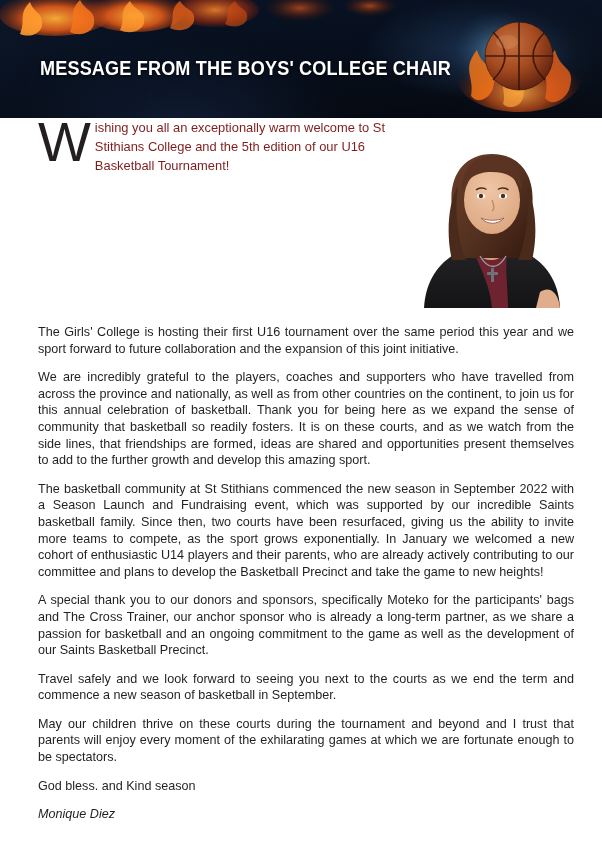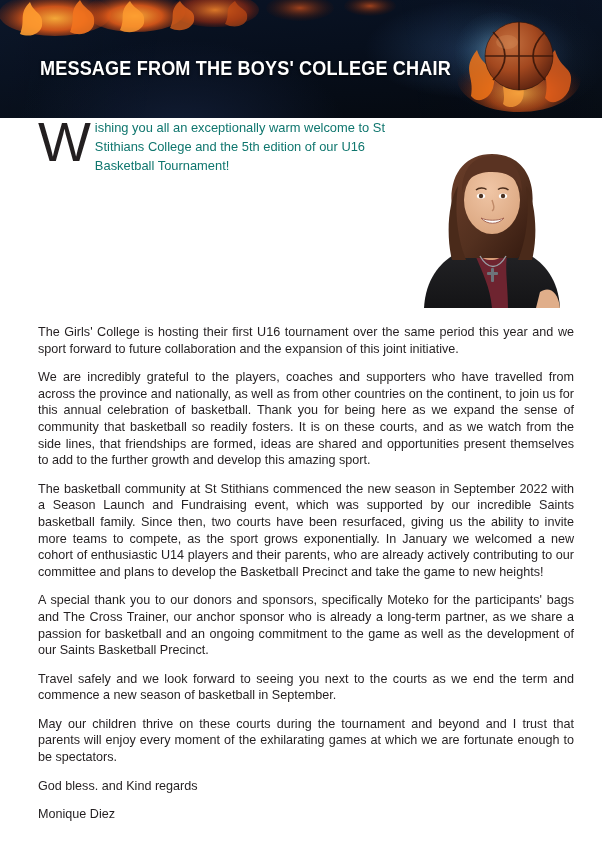--- a/index.html
+++ b/index.html
@@ -86,21 +86,21 @@
   .portrait svg { display: block; }
 
   p.body-par {
     margin: 0 0 12px 0;
     font-size: 12.6px;
     line-height: 16.6px;
     color: #231f20;
     text-align: justify;
     font-family: "Liberation Sans", sans-serif;
   }
-  p.body-par:last-child { margin-bottom: 8px; }
+  p.body-par:last-child { margin-bottom: 8px; font-style: italic; }
 
   .intro {
     margin-top: 24px;
     margin-bottom: 14px;
     text-align: left;
     min-height: 42px;
   }
   .dropcap {
     float: left;
     font-family: "Liberation Sans", sans-serif;
@@ -108,21 +108,21 @@
     line-height: 44px;
     font-weight: 400;
     color: #231f20;
     margin: 2px 2px 0 0;
     padding: 0;
   }
   .intro .intro-text {
     display: block;
     font-size: 12.9px;
     line-height: 19px;
-    color: #0f766e;
+    color: #7f1d1d;
     text-align: left;
     overflow: hidden;
     padding-left: 2px;
   }
 
   .sig-line { text-align: left; }
   .gap-sm { margin-bottom: 13px; }
   .clearfix::after { content: ""; display: block; clear: both; }
 </style>
 </head>
@@ -265,15 +265,15 @@
     <span class="intro-text">ishing you all an exceptionally warm welcome to St Stithians College and the 5th edition of our U16 Basketball Tournament!</span>
   </p>
 
   <p class="body-par">The Girls' College is hosting their first U16 tournament over the same period this year and we sport forward to future collaboration and the expansion of this joint initiative.</p>
   <p class="body-par">We are incredibly grateful to the players, coaches and supporters who have travelled from across the province and nationally, as well as from other countries on the continent, to join us for this annual celebration of basketball.  Thank you for being here as we expand the sense of community that basketball so readily fosters.  It is on these courts, and as we watch from the side lines, that friendships are formed, ideas are shared and opportunities present themselves to add to the further growth and develop this amazing sport.</p>
   <p class="body-par">The basketball community at St Stithians commenced the new season in September 2022 with a Season Launch and Fundraising event, which was supported by our incredible Saints basketball family.  Since then, two courts have been resurfaced, giving us the ability to invite more teams to compete, as the sport grows exponentially.  In January we welcomed a new cohort of enthusiastic U14 players and their parents, who are already actively contributing to our committee and plans to develop the Basketball Precinct and take the game to new heights!</p>
   <p class="body-par">A special thank you to our donors and sponsors, specifically Moteko for the participants' bags and The Cross Trainer, our anchor sponsor who is already a long-term partner, as we share a passion for basketball and an ongoing commitment to the game as well as the development of our Saints Basketball Precinct.</p>
   <p class="body-par">Travel safely and we look forward to seeing you next to the courts as we end the term and commence a new season of basketball in September.</p>
   <p class="body-par">May our children thrive on these courts during the tournament and beyond and I trust that parents will enjoy every moment of the exhilarating games at which we are fortunate enough to be spectators.</p>
 
-  <p class="body-par sig-line gap-sm">God bless. and Kind regards</p>
+  <p class="body-par sig-line gap-sm">God bless. and Kind season</p>
   <p class="body-par sig-line">Monique Diez</p>
 </div>
 
 </body></html>

